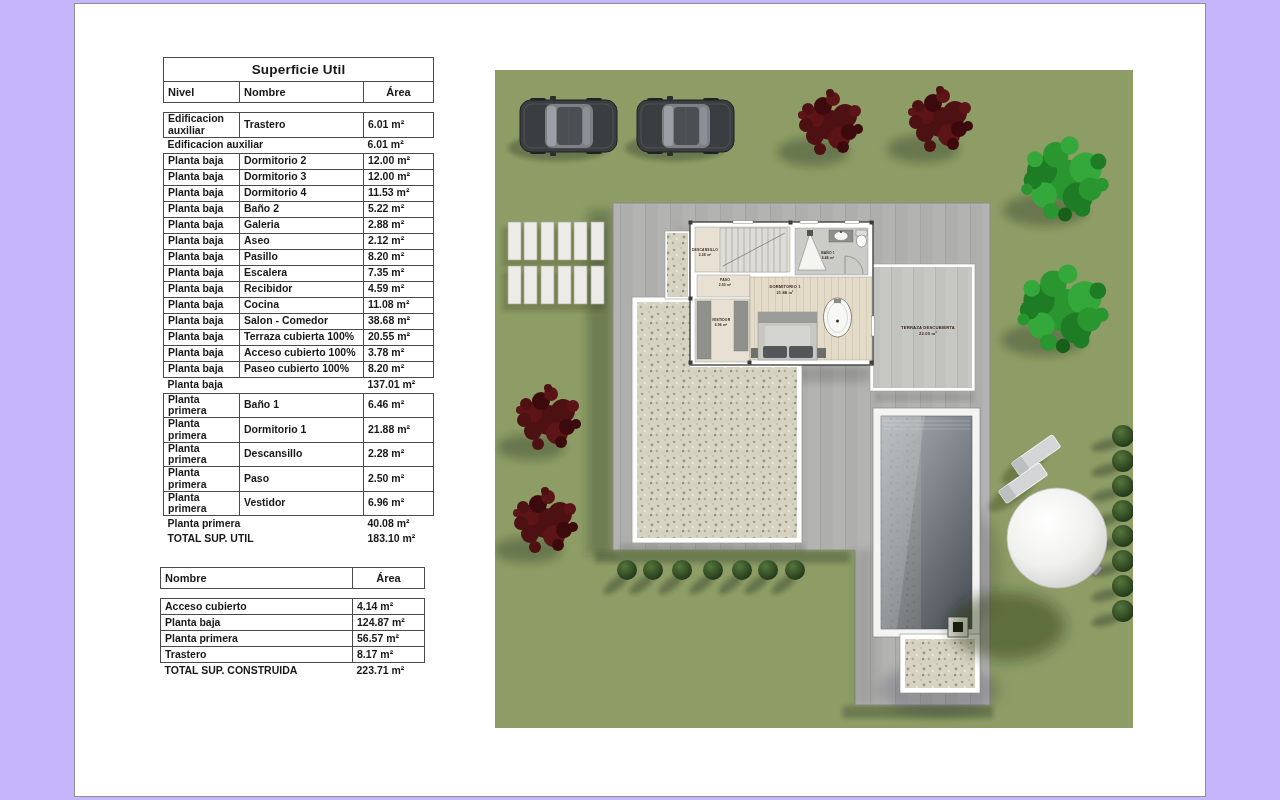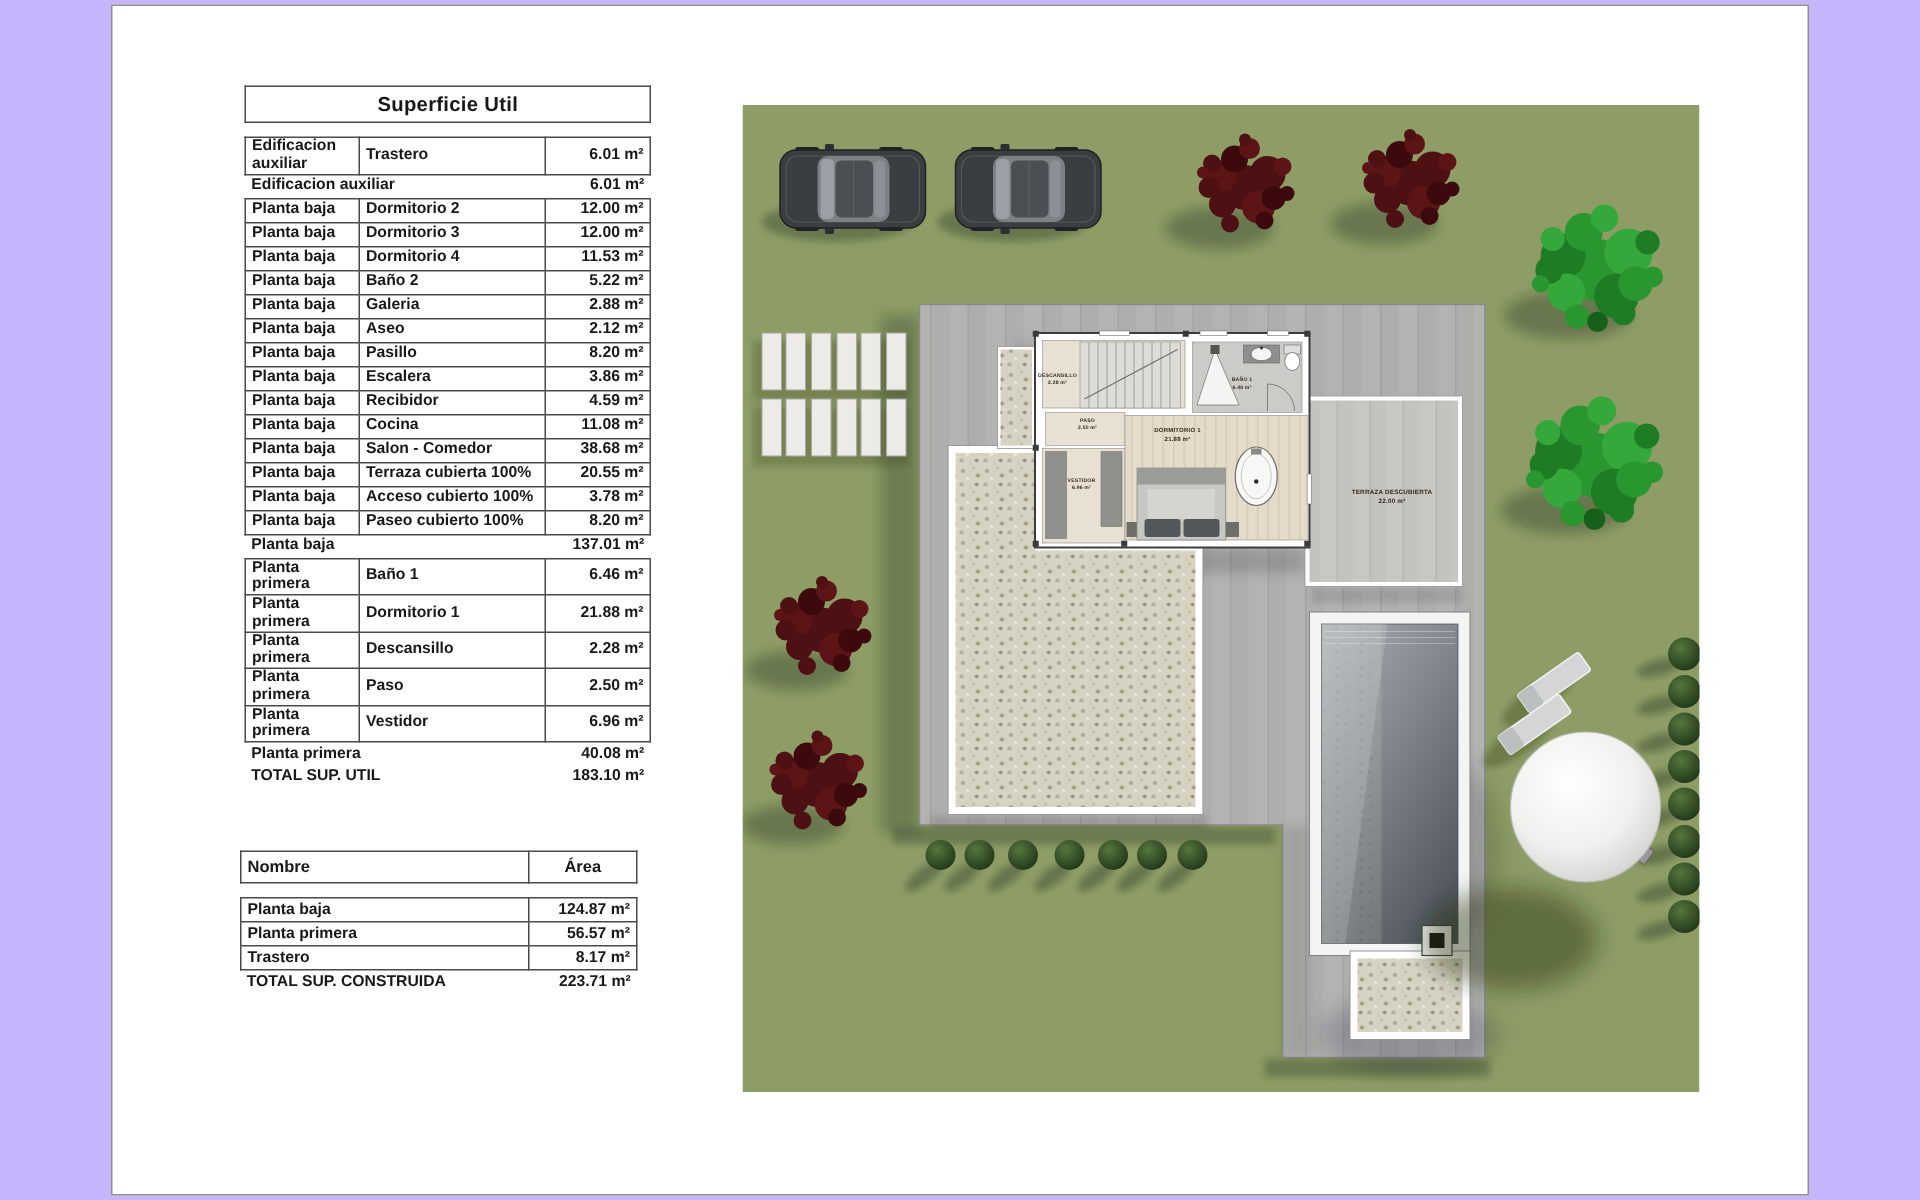--- a/index.html
+++ b/index.html
@@ -18,21 +18,21 @@
   .area-table td{padding:0 4px;height:15px;line-height:1.12;font-size:10.5px;
         vertical-align:middle;white-space:nowrap;overflow:visible;}
   .area-table td.wrapok{white-space:normal;}
   .area-table tr.title td{border:1px solid #4a4a4a;text-align:center;
         font-size:13.5px;height:23px;letter-spacing:.2px;}
   .area-table tr.head td{border:1px solid #4a4a4a;font-size:11px;height:20px;}
   .area-table tr.head td.h-area{text-align:center;}
   .area-table tr.spacer td{border:none;height:9px;padding:0;}
   .area-table tr.data td{border:1px solid #4a4a4a;}
   .area-table tr.subtotal td,.area-table tr.total td{border:none;}
-  .area-table td.c-area{text-align:right;}
+  .area-table td.c-area{text-align:left;}
   
   #plan{position:absolute;left:495px;top:70px;width:638px;height:658px;}
   text.rlabel{font-family:"Liberation Sans",sans-serif;font-weight:bold;
         fill:#39291c;letter-spacing:.15px;}
 </style>
 </head>
 <body>
 
 <div id="stage">
   <div id="sheet"></div>
@@ -41,20 +41,25 @@
     <table class="area-table" id="util-table">
       <colgroup>
           <col style="width:76px">
           <col style="width:124px">
           <col style="width:70px">
         </colgroup>
       <tbody>
         <tr class="title">
           <td colspan="3">Superficie Util</td>
         </tr>
+        <tr class="head">
+          <td>Nivel</td>
+          <td>Nombre</td>
+          <td class="h-area">Área</td>
+        </tr>
         <tr class="spacer">
             <td colspan="3"></td>
           </tr>
       </tbody>
       <tbody id="utilBody">
           <tr class="data">
             <td class="wrapok">Edificacion auxiliar</td>
             <td>Trastero</td>
             <td class="c-area">6.01 m²</td>
           </tr>
@@ -93,21 +98,21 @@
             <td class="c-area">2.12 m²</td>
           </tr>
           <tr class="data">
             <td class="wrapok">Planta baja</td>
             <td>Pasillo</td>
             <td class="c-area">8.20 m²</td>
           </tr>
           <tr class="data">
             <td class="wrapok">Planta baja</td>
             <td>Escalera</td>
-            <td class="c-area">3.86 m²</td>
+            <td class="c-area">7.35 m²</td>
           </tr>
           <tr class="data">
             <td class="wrapok">Planta baja</td>
             <td>Recibidor</td>
             <td class="c-area">4.59 m²</td>
           </tr>
           <tr class="data">
             <td class="wrapok">Planta baja</td>
             <td>Cocina</td>
             <td class="c-area">11.08 m²</td>
@@ -182,20 +187,24 @@
       <tbody>
         <tr class="head">
           <td>Nombre</td>
           <td class="h-area">Área</td>
         </tr>
         <tr class="spacer">
             <td colspan="2"></td>
           </tr>
       </tbody>
       <tbody id="consBody">
+          <tr class="data">
+            <td>Acceso cubierto</td>
+            <td class="c-area">4.14 m²</td>
+          </tr>
           <tr class="data">
             <td>Planta baja</td>
             <td class="c-area">124.87 m²</td>
           </tr>
           <tr class="data">
             <td>Planta primera</td>
             <td class="c-area">56.57 m²</td>
           </tr>
           <tr class="data">
             <td>Trastero</td>

